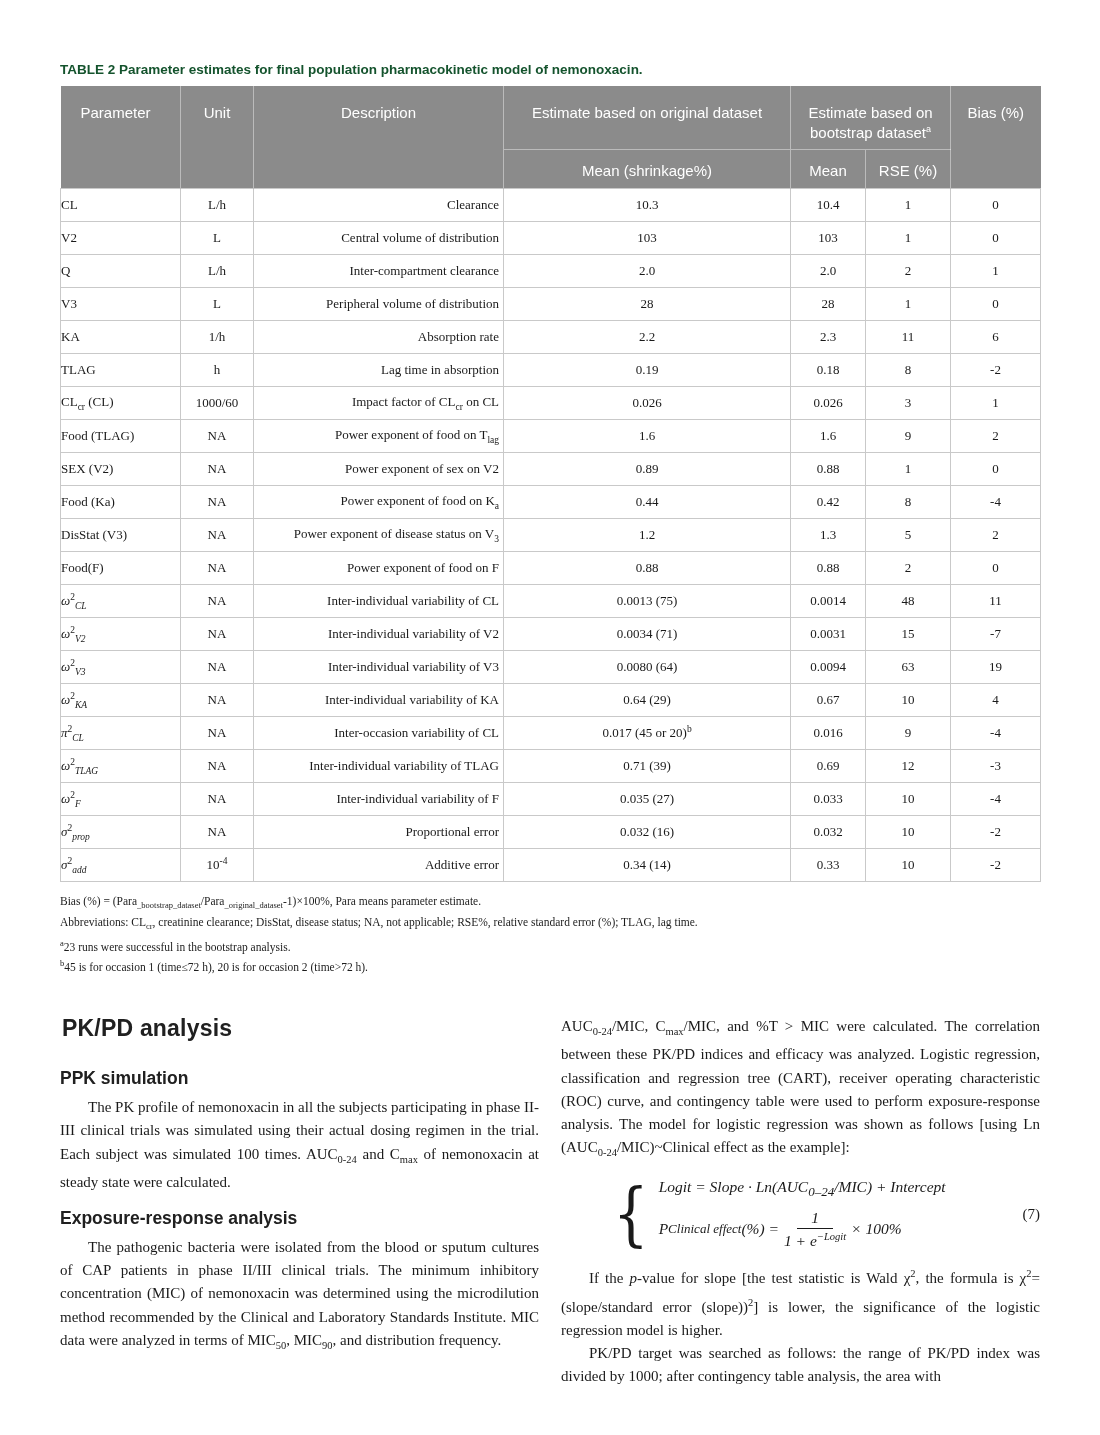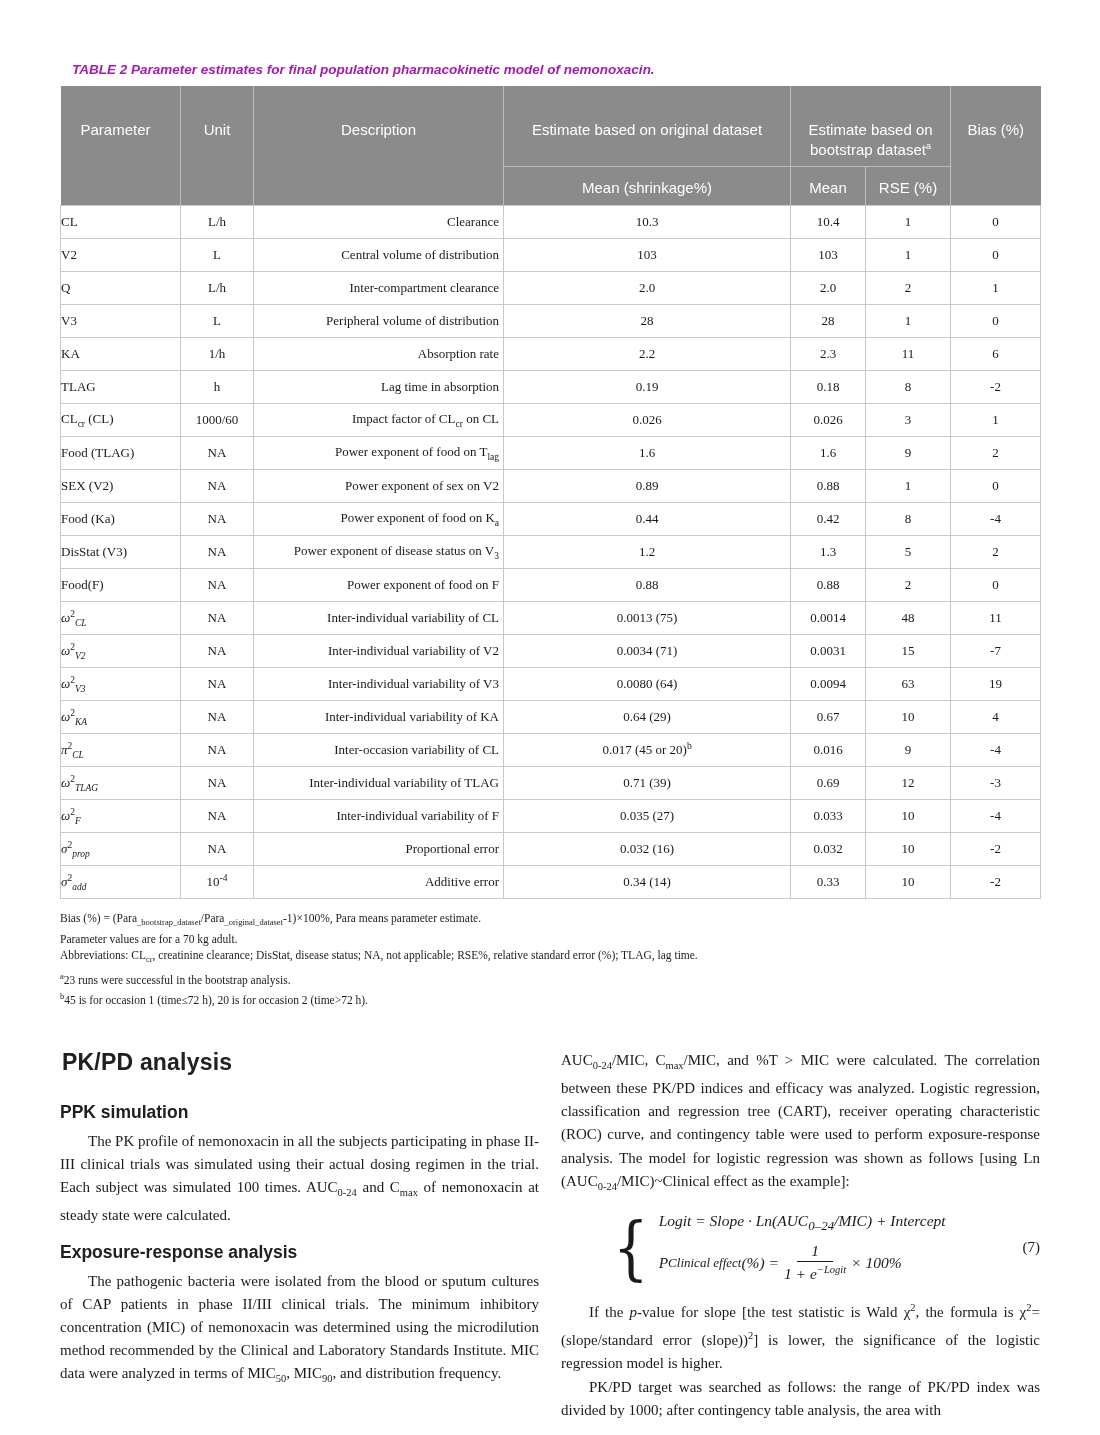--- a/index.html
+++ b/index.html
@@ -1,24 +1,24 @@
 <!DOCTYPE html>
 <html><head>
 <meta charset="utf-8">
 <style>
   html,body{margin:0;padding:0;background:#ffffff;}
   body{width:1100px;height:1435px;font-family:"Liberation Serif",serif;color:#1a1a1a;}
   .page{position:relative;width:1100px;height:1435px;overflow:hidden;background:#fff;}
   .content{position:absolute;left:60px;top:62px;width:980px;}
 
   
-  .tbl-title{font-family:"Liberation Sans",sans-serif;font-weight:bold;font-size:13.5px;color:#a21caf;margin:0 0 9px 12px;font-style:italic;}
+  .tbl-title{font-family:"Liberation Sans",sans-serif;font-weight:bold;font-size:13.5px;color:#14532d;margin:0 0 9px 0;}
   table.ptable{width:980px;border-collapse:collapse;table-layout:fixed;}
   table.ptable thead th{background:#8b8b8b;color:#ffffff;font-family:"Liberation Sans",sans-serif;
-      font-weight:normal;font-size:15px;vertical-align:top;padding-top:34px;line-height:1.3;}
+      font-weight:normal;font-size:15px;vertical-align:top;padding-top:17px;line-height:1.3;}
   thead tr.hrow1 th{height:45px;}
   thead tr.hrow2 th{height:26px;padding-top:11px;}
   thead th.vline{border-left:1px solid rgba(255,255,255,0.42);}
   thead tr.hrow2 th{border-top:1px solid rgba(255,255,255,0.42);}
   thead th.c-param{text-align:left;padding-left:20px;}
   thead th.c-unit,thead th.c-desc,thead th.c-est,thead th.c-boot,thead th.c-bias,thead tr.hrow2 th{text-align:center;}
   thead th.c-boot{padding-left:10px;padding-right:10px;}
   thead sup{font-size:9px;}
   tbody td{border:1px solid #c9c9c9;height:32px;font-size:13px;color:#1a1a1a;text-align:center;
       padding:0 4px;background:#fff;}
@@ -276,21 +276,20 @@
             <td class="est"><span>0.34 (14)</span></td>
             <td class="mean"><span>0.33</span></td>
             <td class="rse"><span>10</span></td>
             <td class="bias"><span>-2</span></td>
           </tr>
         </tbody>
     </table>
 
     <div class="footnotes">
         <div class="fn"><span>Bias (%) = (Para</span><sub>_bootstrap_dataset</sub><span>/Para</span><sub>_original_dataset</sub><span>-1)×100%, Para means parameter estimate.</span></div>
-        <div class="fn"><span>Parameter values are for a 70 kg adult.</span></div>
         <div class="fn"><span>Abbreviations: CL</span><sub>cr</sub><span>, creatinine clearance; DisStat, disease status; NA, not applicable; RSE%, relative standard error (%); TLAG, lag time.</span></div>
         <div class="fn"><sup>a</sup><span>23 runs were successful in the bootstrap analysis.</span></div>
         <div class="fn"><sup>b</sup><span>45 is for occasion 1 (time≤72 h), 20 is for occasion 2 (time&gt;72 h).</span></div>
       </div>
 
     <div class="cols">
       <div class="col">
         <h1 class="sec">PK/PD analysis</h1>
         <h2 class="subsec" style="margin-top:8px;">PPK simulation</h2>
         <p class="indent"><span>The PK profile of nemonoxacin in all the subjects participating in phase II-III clinical trials was simulated using their actual dosing regimen in the trial. Each subject was simulated 100 times. AUC</span><sub>0-24</sub><span> and C</span><sub>max</sub><span> of nemonoxacin at steady state were calculated.</span></p>

